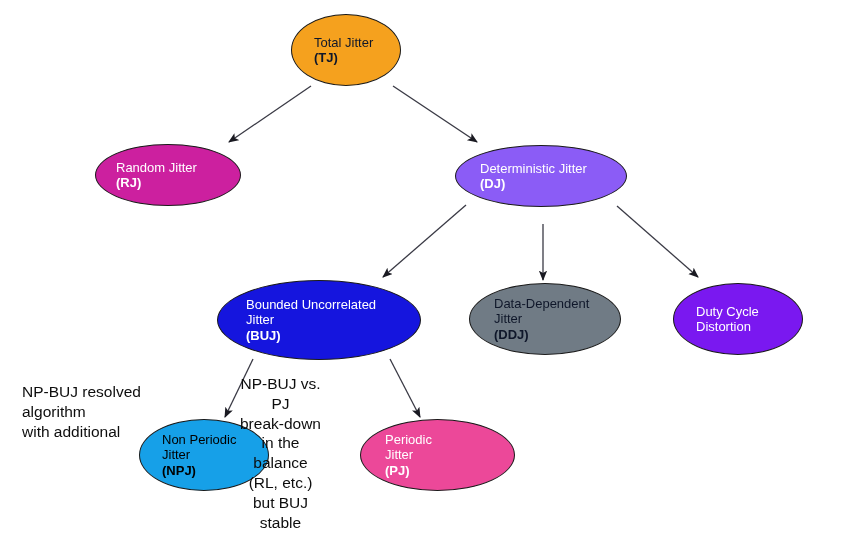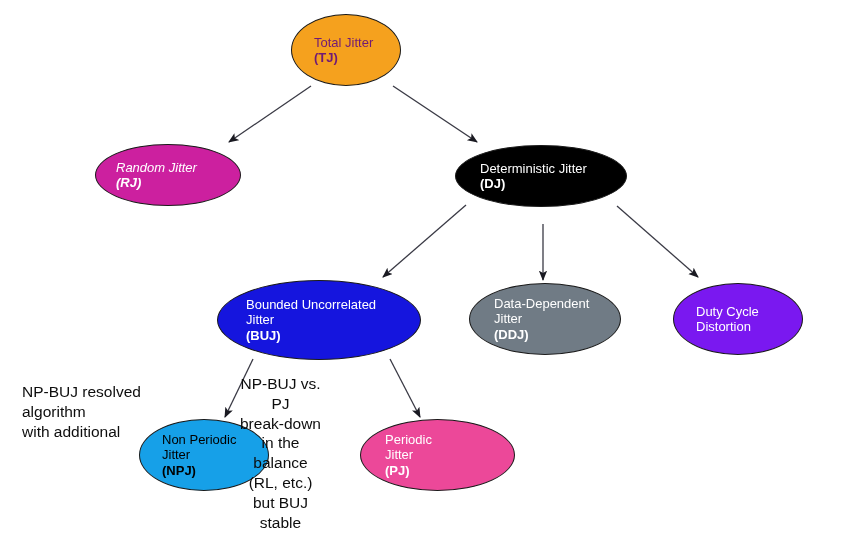--- a/index.html
+++ b/index.html
@@ -77,46 +77,46 @@
         <line x1="393" y1="86" x2="477" y2="142" stroke="#3a3a45" stroke-width="1.3" marker-end="url(#arrowhead)"></line>
         <line x1="466" y1="205" x2="383" y2="277" stroke="#3a3a45" stroke-width="1.3" marker-end="url(#arrowhead)"></line>
         <line x1="543" y1="224" x2="543" y2="280" stroke="#3a3a45" stroke-width="1.3" marker-end="url(#arrowhead)"></line>
         <line x1="617" y1="206" x2="698" y2="277" stroke="#3a3a45" stroke-width="1.3" marker-end="url(#arrowhead)"></line>
         <line x1="253" y1="359" x2="225" y2="417" stroke="#3a3a45" stroke-width="1.3" marker-end="url(#arrowhead)"></line>
         <line x1="390" y1="359" x2="420" y2="417" stroke="#3a3a45" stroke-width="1.3" marker-end="url(#arrowhead)"></line>
       </g>
   </svg>
 
   <div id="node-layer">
-      <div class="node" style="left: 291px; top: 14px; width: 110px; height: 72px; background: rgb(245, 161, 30); color: #701a75; font-size: 13px;">
+      <div class="node" style="left: 291px; top: 14px; width: 110px; height: 72px; background: rgb(245, 161, 30); color: #0f172a; font-size: 13px;">
         <div class="lines" style="padding-left: 22px;">
           <span class="ln">Total Jitter</span>
           <span class="ln abbr">(TJ)</span>
         </div>
       </div>
       <div class="node" style="left: 95px; top: 144px; width: 146px; height: 62px; background: rgb(204, 32, 159); color: rgb(255, 255, 255); font-size: 13px;">
-        <div class="lines" style="padding-left: 20px; font-style: italic;">
+        <div class="lines" style="padding-left: 20px;">
           <span class="ln">Random Jitter</span>
           <span class="ln abbr">(RJ)</span>
         </div>
       </div>
-      <div class="node" style="left: 455px; top: 145px; width: 172px; height: 62px; background: #000000; color: rgb(255, 255, 255); font-size: 13px; justify-content: center;">
+      <div class="node" style="left: 455px; top: 145px; width: 172px; height: 62px; background: #8b5cf6; color: rgb(255, 255, 255); font-size: 13px; justify-content: center;">
         <div class="lines" style="padding-left: 24px;">
           <span class="ln">Deterministic Jitter</span>
           <span class="ln abbr">(DJ)</span>
         </div>
       </div>
       <div class="node" style="left: 217px; top: 280px; width: 204px; height: 80px; background: rgb(21, 21, 222); color: rgb(255, 255, 255); font-size: 13px;">
         <div class="lines" style="padding-left: 28px;">
           <span class="ln">Bounded Uncorrelated</span>
           <span class="ln">Jitter</span>
           <span class="ln abbr">(BUJ)</span>
         </div>
       </div>
-      <div class="node" style="left: 469px; top: 283px; width: 152px; height: 72px; background: rgb(112, 123, 133); color: #ffffff; font-size: 13px;">
+      <div class="node" style="left: 469px; top: 283px; width: 152px; height: 72px; background: rgb(112, 123, 133); color: #0f172a; font-size: 13px;">
         <div class="lines" style="padding-left: 24px;">
           <span class="ln">Data-Dependent</span>
           <span class="ln">Jitter</span>
           <span class="ln abbr">(DDJ)</span>
         </div>
       </div>
       <div class="node" style="left: 673px; top: 283px; width: 130px; height: 72px; background: rgb(122, 24, 240); color: rgb(255, 255, 255); font-size: 13px;">
         <div class="lines" style="padding-left: 22px;">
           <span class="ln">Duty Cycle</span>
           <span class="ln">Distortion</span>

